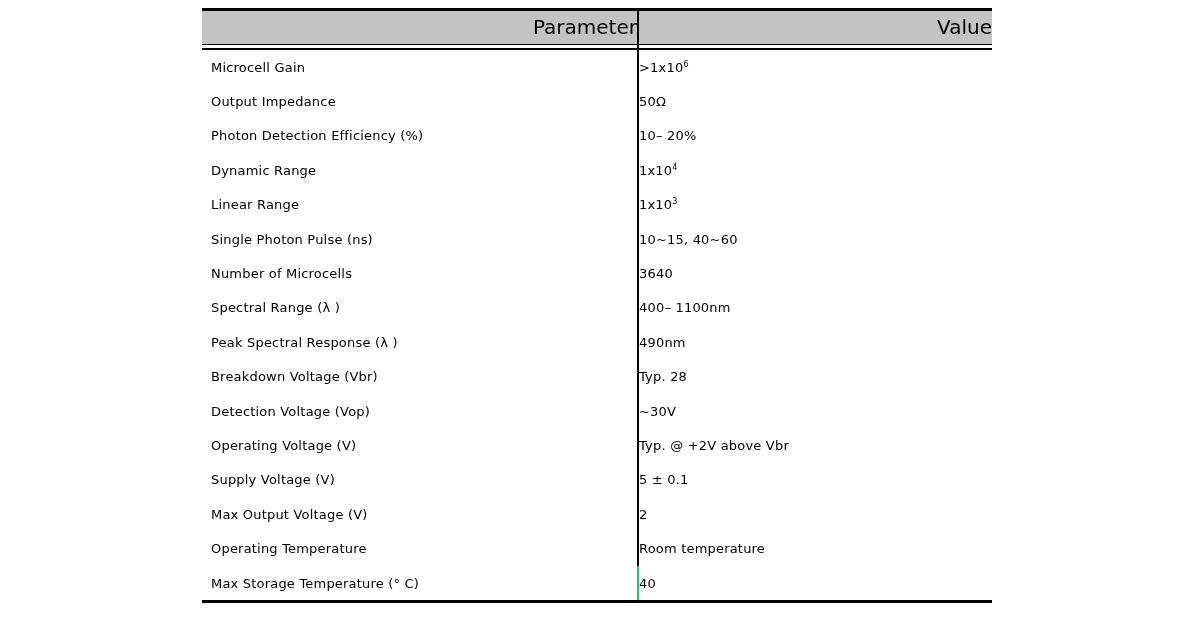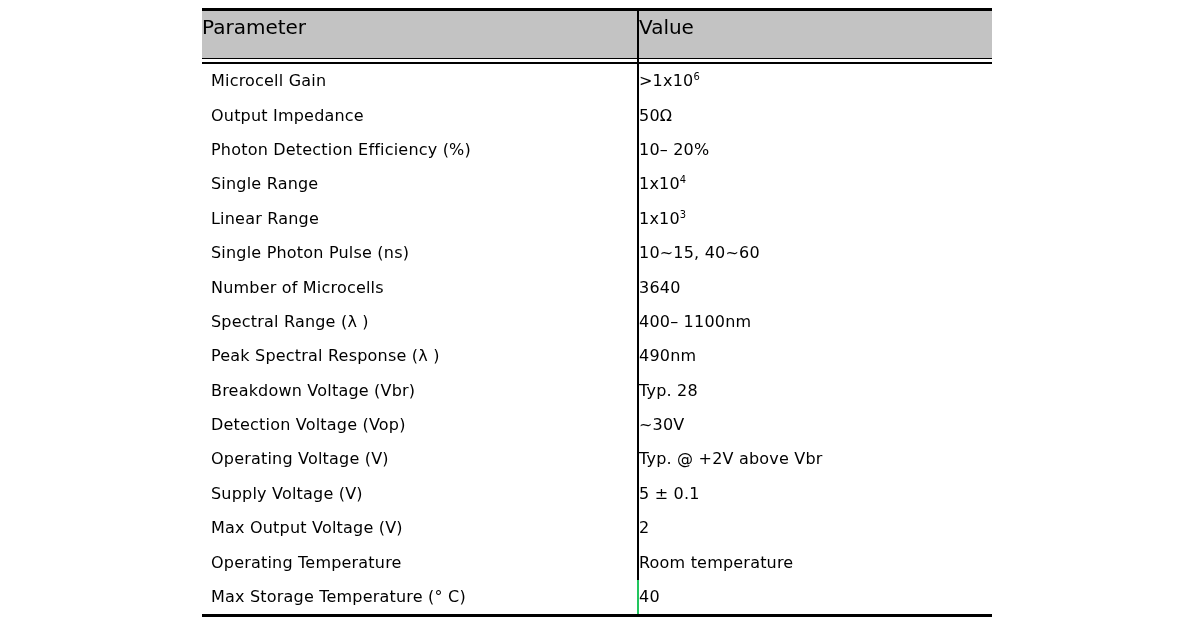--- a/index.html
+++ b/index.html
@@ -29,22 +29,22 @@
   }
 
   
   thead tr.header-row {
     background: #c3c3c3;
   }
   thead th {
     font-weight: normal;
     font-size: 20px;
     line-height: 1;
-    padding: 6px 0 21px 0;
-    text-align: left;
+    padding: 6px 0 7px 0;
+    text-align: right;
     border-top: 3px solid #000;
     border-bottom: 1px solid #000;
     background: #c3c3c3;
     margin-left: 24px;
   }
   thead th.col-param {
     border-right: 2px solid #000;
     width: 435px;
   }
   thead th.col-value {
@@ -56,21 +56,21 @@
     padding: 0;
     height: 3px;
     border-bottom: 2px solid #000;
   }
   tbody tr.rule-row td.col-param {
     border-right: 2px solid #000;
   }
 
   
   tbody tr.data-row td {
-    font-size: 16px;
+    font-size: 13px;
     line-height: 1;
     height: 34.4px;
     padding: 0;
     vertical-align: middle;
     border: none;
   }
   tbody tr.data-row td.col-param {
     text-align: left;
     padding-left: 9px;
     border-right: 2px solid #000;
@@ -119,21 +119,21 @@
         </tr>
         <tr class="data-row">
           <td class="col-param">Output  Impedance</td>
           <td class="col-value"><span class="cell-text">50Ω</span></td>
         </tr>
         <tr class="data-row">
           <td class="col-param">Photon  Detection Efficiency (%)</td>
           <td class="col-value"><span class="cell-text">10– 20%</span></td>
         </tr>
         <tr class="data-row">
-          <td class="col-param">Single  Range</td>
+          <td class="col-param">Dynamic  Range</td>
           <td class="col-value"><span class="cell-text">1x10</span><sup>4</sup></td>
         </tr>
         <tr class="data-row">
           <td class="col-param">Linear  Range</td>
           <td class="col-value"><span class="cell-text">1x10</span><sup>3</sup></td>
         </tr>
         <tr class="data-row">
           <td class="col-param">Single  Photon Pulse (ns)</td>
           <td class="col-value"><span class="cell-text">10~15, 40~60</span></td>
         </tr>

